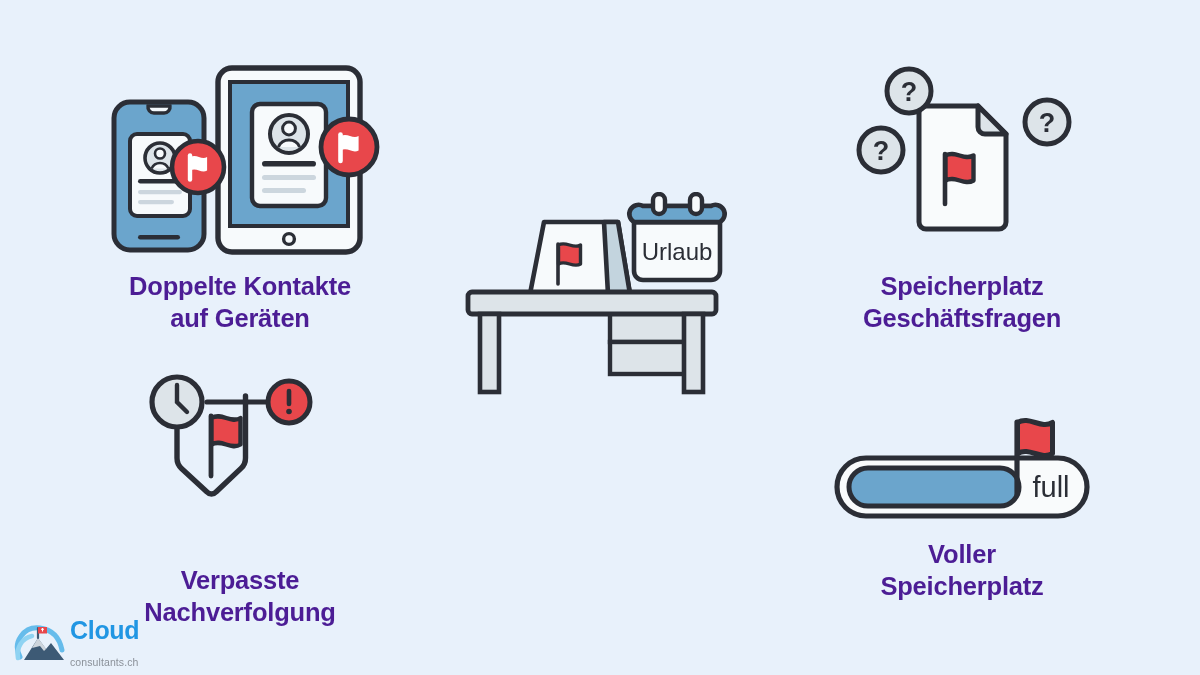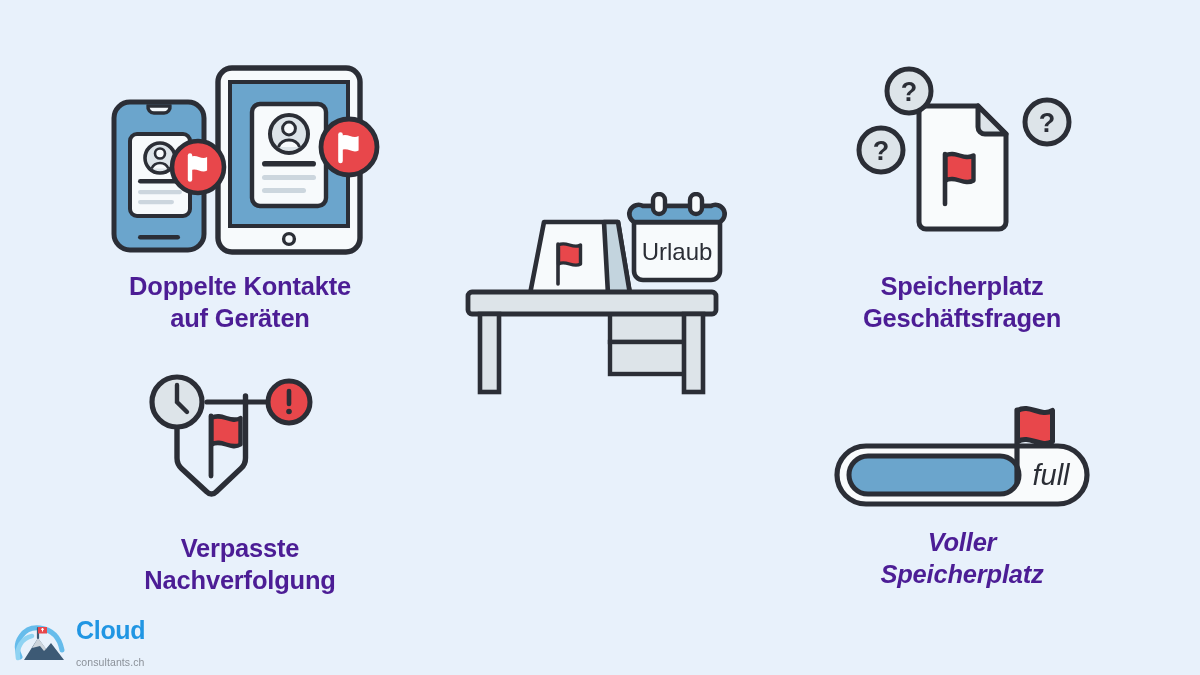--- a/index.html
+++ b/index.html
@@ -33,33 +33,33 @@
     text-align: center;
     color: #4c1d95;
     font-size: 25.5px;
     font-weight: 700;
     line-height: 1.26;
     letter-spacing: -0.2px;
     white-space: pre-line;
   }
   
   #item-contacts   { left: 78px;  top: 62px;  width: 324px; }
-  #item-followup   { left: 120px; top: 372px; width: 240px; }
+  #item-followup   { left: 120px; top: 372px; width: 240px; gap: 32px; }
   #item-desk       { left: 462px; top: 192px; width: 276px; }
   #item-questions  { left: 828px; top: 62px;  width: 268px; }
-  #item-storage    { left: 826px; top: 398px; width: 272px; font-style: italic; }
+  #item-storage    { left: 826px; top: 410px; width: 272px; }
 
   
   #brand-logo {
     position: absolute;
     left: 14px;
     top: 618px;
     display: flex;
     align-items: center;
-    gap: 6px;
+    gap: 0;
   }
   .brand-text {
     display: flex;
     flex-direction: column;
     justify-content: center;
     line-height: 1;
   }
   .brand-name {
     font-size: 25px;
     font-weight: 700;

